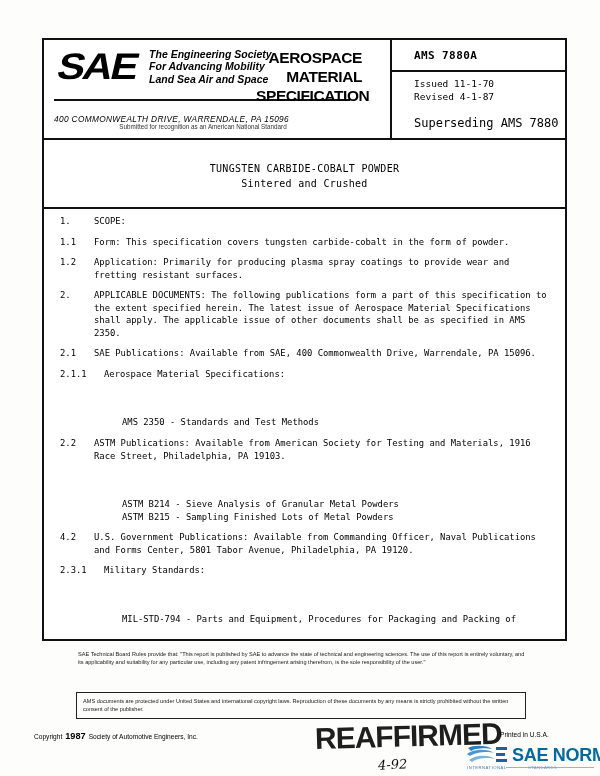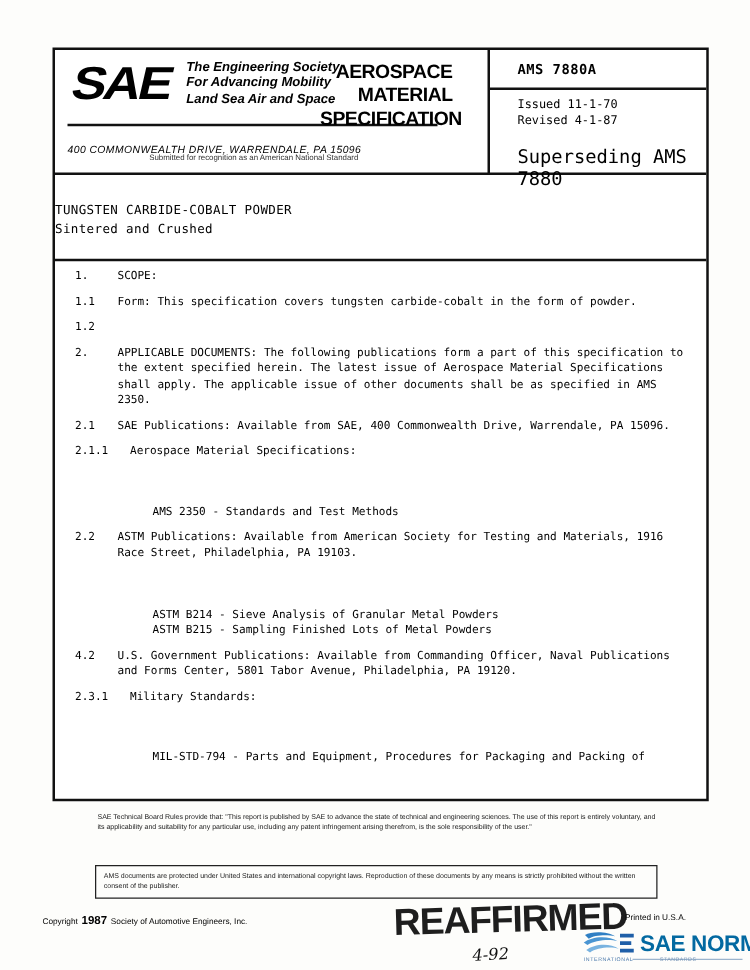--- a/index.html
+++ b/index.html
@@ -174,30 +174,30 @@
     top: 38px;
     font-family: "DejaVu Sans Mono", monospace;
     font-size: 9.5px;
     line-height: 1.35;
   }
   .supersede {
     position: absolute;
     left: 22px;
     top: 76px;
     font-family: "DejaVu Sans Mono", monospace;
-    font-size: 15px;
+    font-size: 12px;
   }
 
   
   .doc-title {
     position: absolute;
     left: 0;
     top: 122px;
     width: 100%;
-    text-align: left;
+    text-align: center;
     font-family: "DejaVu Sans Mono", monospace;
     font-size: 10px;
     line-height: 1.45;
     letter-spacing: 0.3px;
   }
   .doc-subtitle {
     font-family: "DejaVu Sans Mono", monospace;
     font-size: 10px;
   }
 
@@ -433,20 +433,21 @@
         <span class="txt"><span class="u">SCOPE:</span><span></span></span>
       </div>
 
       <div class="clause">
         <span class="num">1.1</span>
         <span class="txt"><span class="u">Form:</span><span>  This specification covers tungsten carbide-cobalt in the form of powder.</span></span>
       </div>
 
       <div class="clause">
         <span class="num">1.2</span>
+        <span class="txt"><span class="u">Application:</span><span>  Primarily for producing plasma spray coatings to provide wear and fretting resistant surfaces.</span></span>
       </div>
 
       <div class="clause">
         <span class="num">2.</span>
         <span class="txt"><span class="u">APPLICABLE DOCUMENTS:</span><span>  The following publications form a part of this specification to the extent specified herein.  The latest issue of Aerospace Material Specifications shall apply.  The applicable issue of other documents shall be as specified in AMS 2350.</span></span>
       </div>
 
       <div class="clause">
         <span class="num">2.1</span>
         <span class="txt"><span class="u">SAE Publications:</span><span>  Available from SAE, 400 Commonwealth Drive, Warrendale, PA 15096.</span></span>

